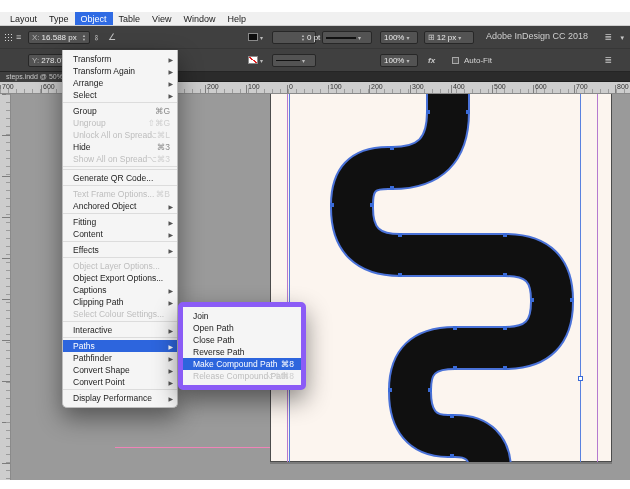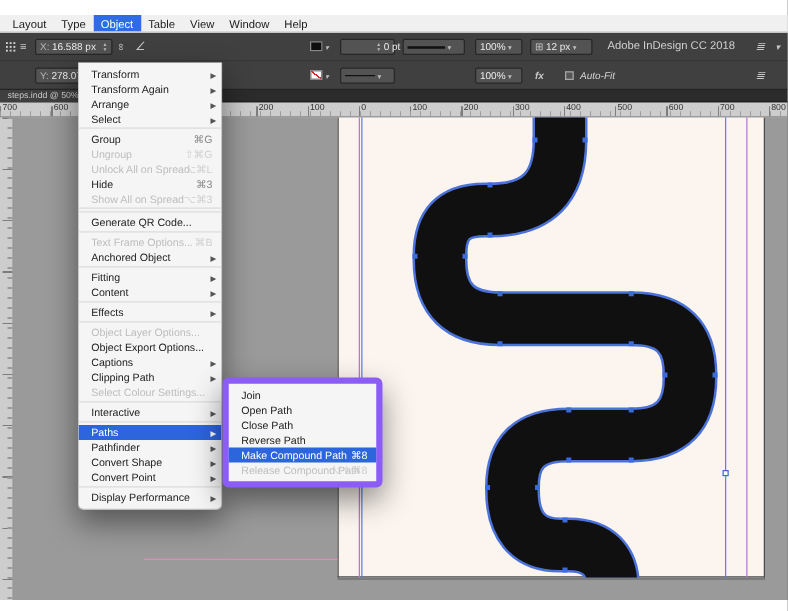--- a/index.html
+++ b/index.html
@@ -22,21 +22,21 @@
   .cp-row.r1{top:0;border-bottom:1px solid #373737;}
   .cp-row.r2{top:23px;}
   .fld{position:absolute;top:5px;height:13px;background:#535353;border:1px solid #272727;border-radius:2px;
     display:flex;align-items:center;gap:2px;padding:0 3px;font-size:8px;color:#ececec;white-space:nowrap;}
   .fld .lab{color:#b5b5b5;}
   .step{display:flex;flex-direction:column;margin-left:auto;}
   .step i{font-style:normal;font-size:4px;line-height:4px;color:#bbb;}
   .step i.up::before{content:"▲";}
   .step i.dn::before{content:"▼";}
   .dda::before{content:"▾";font-size:6px;color:#bbb;}
-  .cicon{position:absolute;top:5px;height:13px;line-height:13px;color:#c8c8c8;font-size:9px;font-style:italic;}
+  .cicon{position:absolute;top:5px;height:13px;line-height:13px;color:#c8c8c8;font-size:9px;}
   .icon-ref{width:9px;height:9px;top:7px;background-image:radial-gradient(#d6d6d6 0.8px,transparent 1px);background-size:3px 3px;}
   .icon-burger::before{content:"≡";}
   .icon-chain::before{content:"∞";display:inline-block;transform:rotate(90deg);font-size:8px;}
   .icon-fliph::before{content:"⇄";}
   .icon-flipv::before{content:"⇅";}
   .icon-angle::before{content:"∠";}
   .icon-rows::before{content:"≣";}
   .icon-dd::before{content:"▾";font-size:7px;}
   .icon-corner::before{content:"⊞";font-size:8px;color:#c8c8c8;}
   .sw-black{width:10px;height:8px;background:#0d0d0d;border:1px solid #8a8a8a;}

